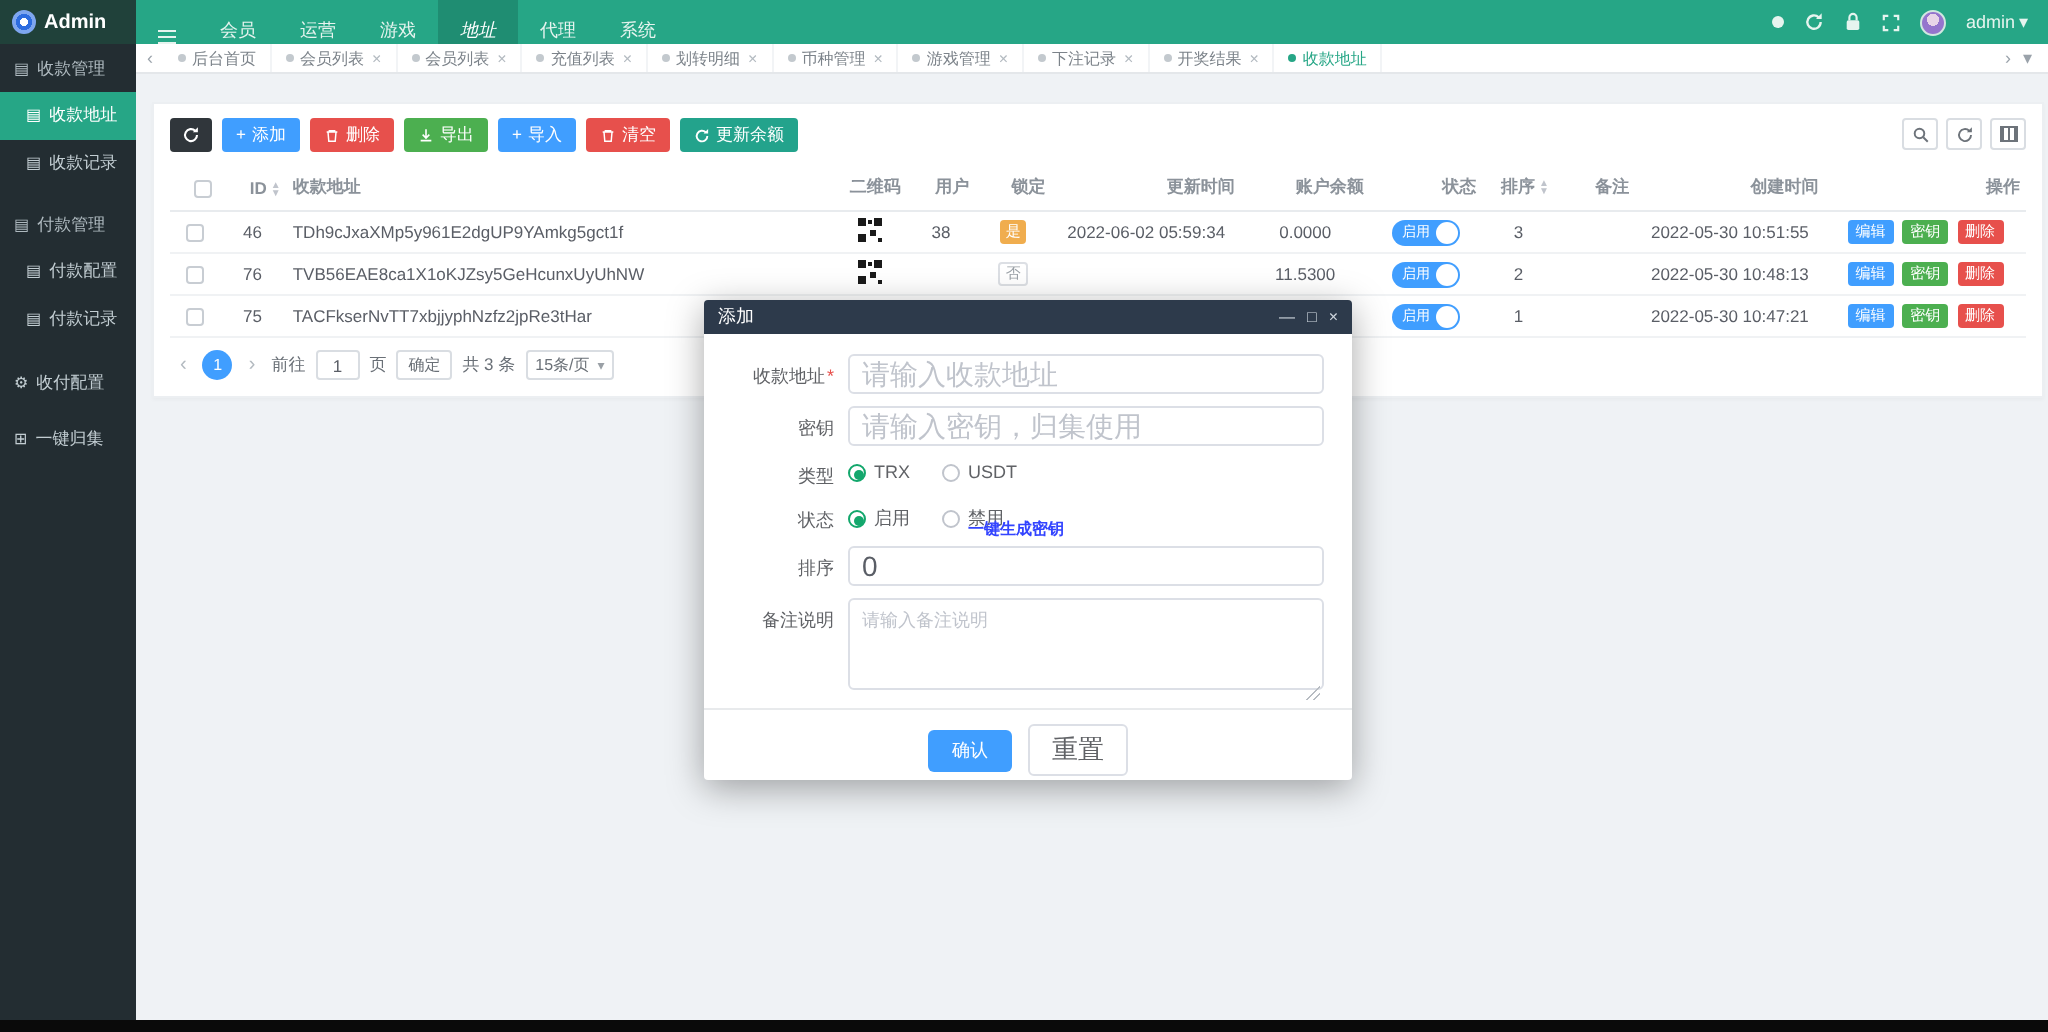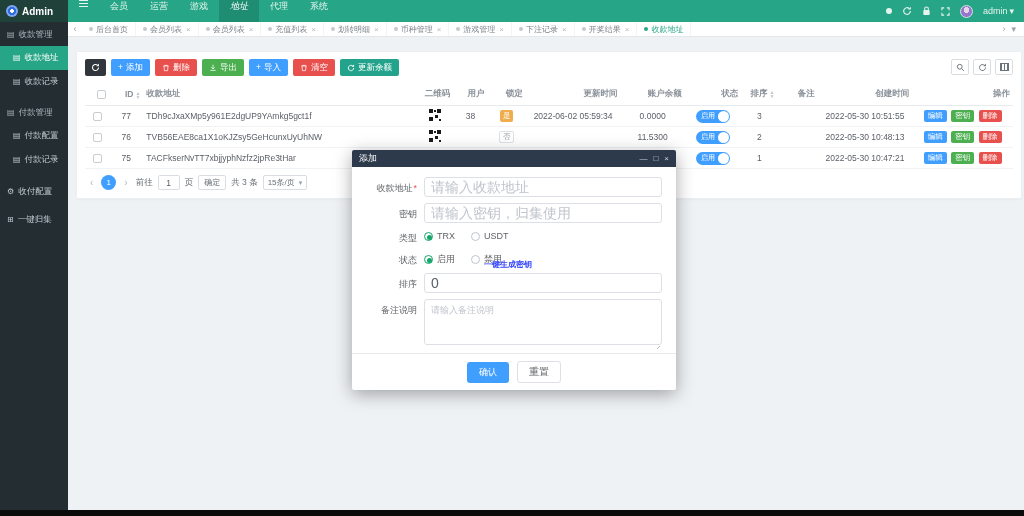--- a/index.html
+++ b/index.html
@@ -3,21 +3,21 @@
 <meta charset="utf-8">
 <style>
   *{margin:0;padding:0;box-sizing:border-box;font-family:"Liberation Sans","DejaVu Sans",sans-serif;}
   html,body{width:1024px;height:516px;overflow:hidden;background:#eff2f5;position:relative;font-size:10px;color:#5a5e66;}
 
   
   .topbar{position:absolute;top:0;left:0;width:1024px;height:22px;background:#26a686;display:flex;align-items:stretch;z-index:20;}
   .brand{width:68px;background:#20413a;color:#fff;display:flex;align-items:center;gap:4px;padding-left:6px;font-weight:bold;font-size:10px;}
   .logo{width:12px;height:12px;border-radius:50%;background:radial-gradient(circle at 50% 50%, #fff 0 2px, #2d6cdf 2px 4px, #7ea6ef 4px 6px);flex:0 0 auto;}
   .nav{display:flex;align-items:stretch;color:#e6f4ef;}
-  .nav-item{display:flex;align-items:flex-start;padding:0 11px;font-size:9px;cursor:pointer;}
+  .nav-item{display:flex;align-items:flex-end;padding:0 11px;font-size:9px;cursor:pointer;}
   .nav-item.active{background:#1f8d72;color:#fff;font-style:italic;}
   .burger{display:inline-block;width:9px;height:7px;border-top:1.5px solid #e6f4ef;border-bottom:1.5px solid #e6f4ef;position:relative;}
   .burger::after{content:"";position:absolute;left:0;right:0;top:1.5px;height:1.5px;background:#e6f4ef;}
   .topbar-right{margin-left:auto;display:flex;align-items:center;gap:10px;padding-right:10px;color:#e6f4ef;}
   .tb-icon{display:flex;align-items:center;cursor:pointer;}
   .dot-icon{width:6px;height:6px;border-radius:50%;background:#e6f4ef;}
   .avatar{width:13px;height:13px;border-radius:50%;background:radial-gradient(circle at 50% 35%,#e8d5e8 0 3px,#9575cd 3px);border:1px solid #d0e8e0;}
   .user-name{font-size:9px;display:flex;align-items:center;gap:2px;cursor:pointer;}
 
   
@@ -94,21 +94,21 @@
   .radio{display:inline-flex;align-items:center;gap:4px;font-size:9px;color:#606266;cursor:pointer;}
   .rdot{width:9px;height:9px;border-radius:50%;border:1px solid #c0c4cc;background:#fff;position:relative;}
   .radio.checked .rdot{border-color:#13a76c;}
   .radio.checked .rdot::after{content:"";position:absolute;left:2px;top:2px;width:5px;height:5px;border-radius:50%;background:#13a76c;}
   .gen-link{position:absolute;left:132px;top:92px;color:#3344ff;font-size:8px;font-weight:bold;cursor:pointer;}
   .tarea{width:100%;height:46px;border:1px solid #dcdfe6;border-radius:3px;padding:4px 6px;font-size:9px;color:#5a5e66;resize:none;}
   .resize-grip{position:absolute;right:16px;bottom:4px;width:7px;height:7px;background:
      linear-gradient(135deg,transparent 0 50%,#b7bcc2 50% 57%,transparent 57% 72%,#b7bcc2 72% 79%,transparent 79%);}
   .modal-footer{flex:0 0 auto;border-top:1px solid #e8eaec;display:flex;align-items:center;justify-content:center;gap:8px;padding:7px 0 9px 0;}
   .mf-confirm{background:#409eff;color:#fff;border:none;border-radius:3px;font-size:9px;padding:4px 12px;cursor:pointer;}
-  .mf-reset{background:#fff;color:#606266;border:1px solid #dcdfe6;border-radius:3px;font-size:10px;padding:3px 11px;cursor:pointer;}
+  .mf-reset{background:#fff;color:#606266;border:1px solid #dcdfe6;border-radius:3px;font-size:13px;padding:3px 11px;cursor:pointer;}
 
   .bottombar{position:absolute;left:0;bottom:0;width:1024px;height:6px;background:#0a0a0a;z-index:30;}
   svg{display:block;}
 </style>
 </head>
 <body>
 
 <div class="topbar">
   <div class="brand">
     <span class="logo"></span>
@@ -354,21 +354,21 @@
                 <span>▼</span>
               </span></th>
           <th>备注</th>
           <th>创建时间</th>
           <th>操作</th>
         </tr>
       </thead>
       <tbody>
         <tr>
           <td><span class="cb"></span></td>
-          <td>77</td>
+          <td>46</td>
           <td class="left">TDh9cJxaXMp5y961E2dgUP9YAmkg5gct1f</td>
           <td><span class="qr"></span></td>
           <td>38</td>
           <td><span class="badge-yes">是</span></td>
           <td>2022-06-02 05:59:34</td>
           <td>0.0000</td>
           <td><span class="toggle">
                 <span>启用</span>
               </span></td>
           <td>3</td>

